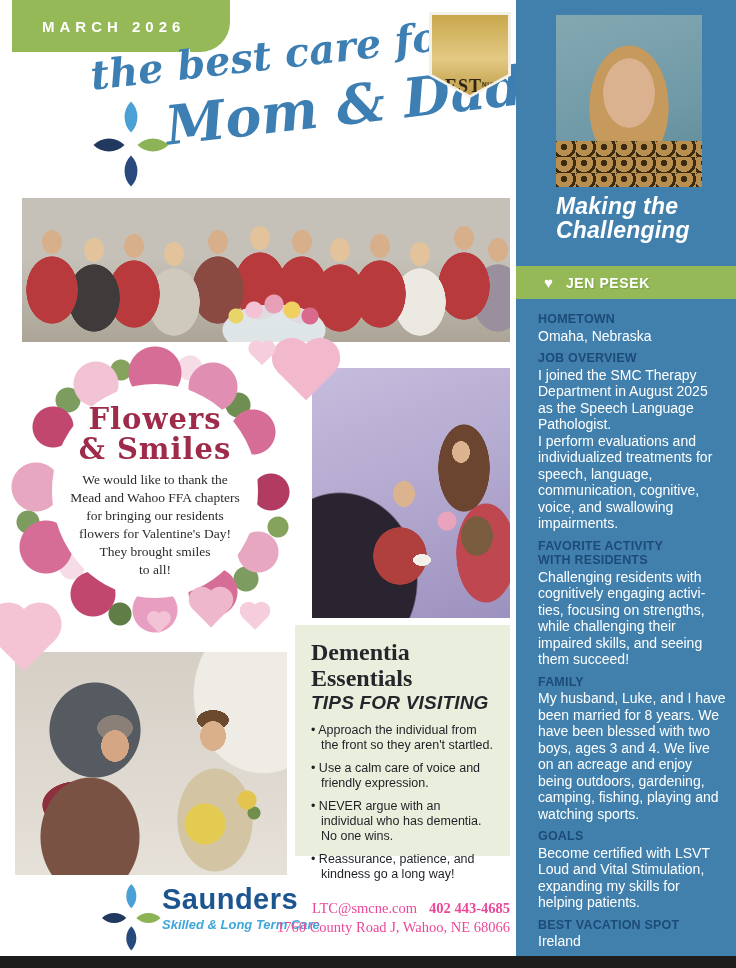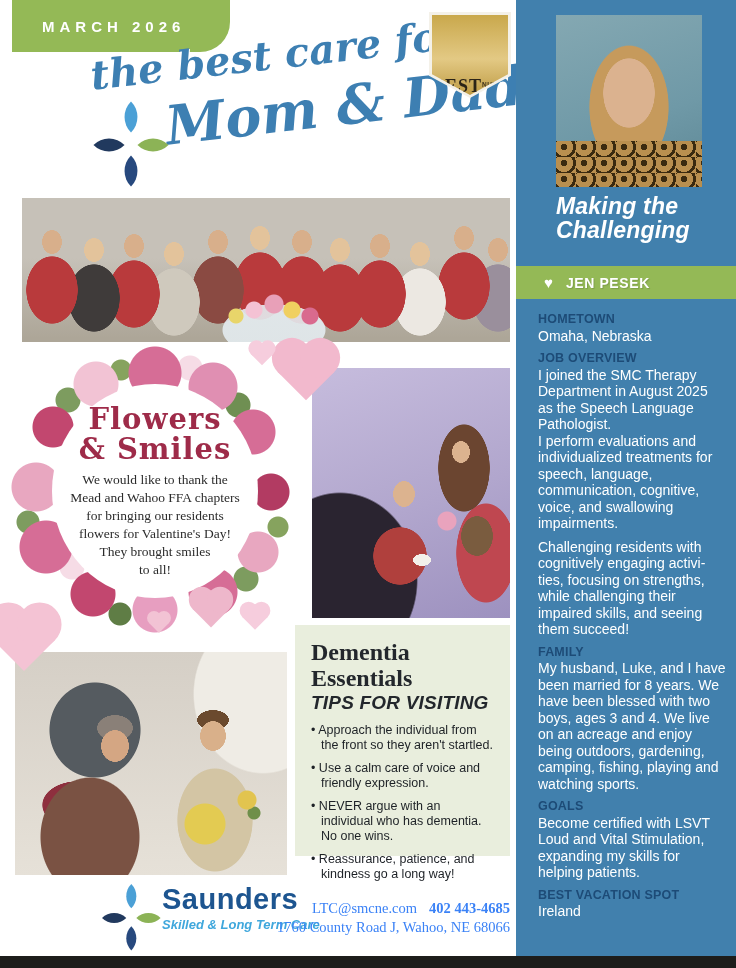--- a/index.html
+++ b/index.html
@@ -164,21 +164,21 @@
   .dem-list li { font-size:12.5px; line-height:15px; color:#1d2126; margin-bottom:8px; padding-left:10px; text-indent:-10px; }
   .dem-list li::before { content:"• "; }
 
   
   .f-org { left:162px; top:884px; }
   .f-name { font-size:29px; line-height:30px; font-weight:bold; color:var(--navy,#1d5590); letter-spacing:.5px; }
   .f-sub { font-size:12px; letter-spacing:3.5px; color:var(--navy,#1d5590); border-bottom:2px solid var(--navy,#1d5590);
     padding-bottom:3px; width:150px; margin-top:1px; }
   .f-tag { font-size:13px; font-style:italic; font-weight:bold; color:var(--lightblue,#3fa7dc); margin-top:3px; }
   .f-contact { left:240px; top:899px; width:270px; text-align:right; font-family:"Liberation Serif", serif;
-    color:#3b82f6; font-size:14.5px; line-height:19px; }
+    color:#ec4899; font-size:14.5px; line-height:19px; }
   .f-phone { font-weight:bold; margin-left:12px; }
 
   .black-bar { left:0; top:956px; width:736px; height:12px; background:#1d1d1b; z-index:50; }
 
   
   .sidebar { left:516px; top:0; width:220px; height:968px; background:var(--sidebar-blue,#4180ad); overflow:hidden; }
   .making { position:absolute; left:40px; top:194px; color:#fff; font-style:italic; font-weight:bold;
     font-size:23px; line-height:24px; letter-spacing:.2px; }
   .name-band { position:absolute; left:0; top:266px; width:220px; height:33px; background:var(--green,#94b956);
     display:flex; align-items:center; padding-left:28px; }
@@ -277,20 +277,22 @@
   <div class="name-band">
     <span class="name-heart">♥</span>
     <span class="name-label">JEN PESEK</span>
   </div>
   <div class="sb-sections">
     <div class="sb-h pre">HOMETOWN</div>
     <div class="sb-b pre">Omaha, Nebraska</div>
     <div class="sb-h pre">JOB OVERVIEW</div>
     <div class="sb-b pre">I joined the SMC Therapy Department in August 2025 as the Speech Language Pathologist.
 I perform evaluations and individualized treatments for speech, language, communication, cognitive, voice, and swallowing impairments.</div>
+    <div class="sb-h pre">FAVORITE ACTIVITY
+WITH RESIDENTS</div>
     <div class="sb-b pre">Challenging residents with cognitively engaging activi-
 ties, focusing on strengths, while challenging their impaired skills, and seeing them succeed!</div>
     <div class="sb-h pre">FAMILY</div>
     <div class="sb-b pre">My husband, Luke, and I have been married for 8 years. We have been blessed with two boys, ages 3 and 4. We live on an acreage and enjoy being outdoors, gardening, camping, fishing, playing and watching sports.</div>
     <div class="sb-h pre">GOALS</div>
     <div class="sb-b pre">Become certified with LSVT Loud and Vital Stimulation, expanding my skills for helping patients.</div>
     <div class="sb-h pre">BEST VACATION SPOT</div>
     <div class="sb-b pre">Ireland</div>
   </div>
 </div>

